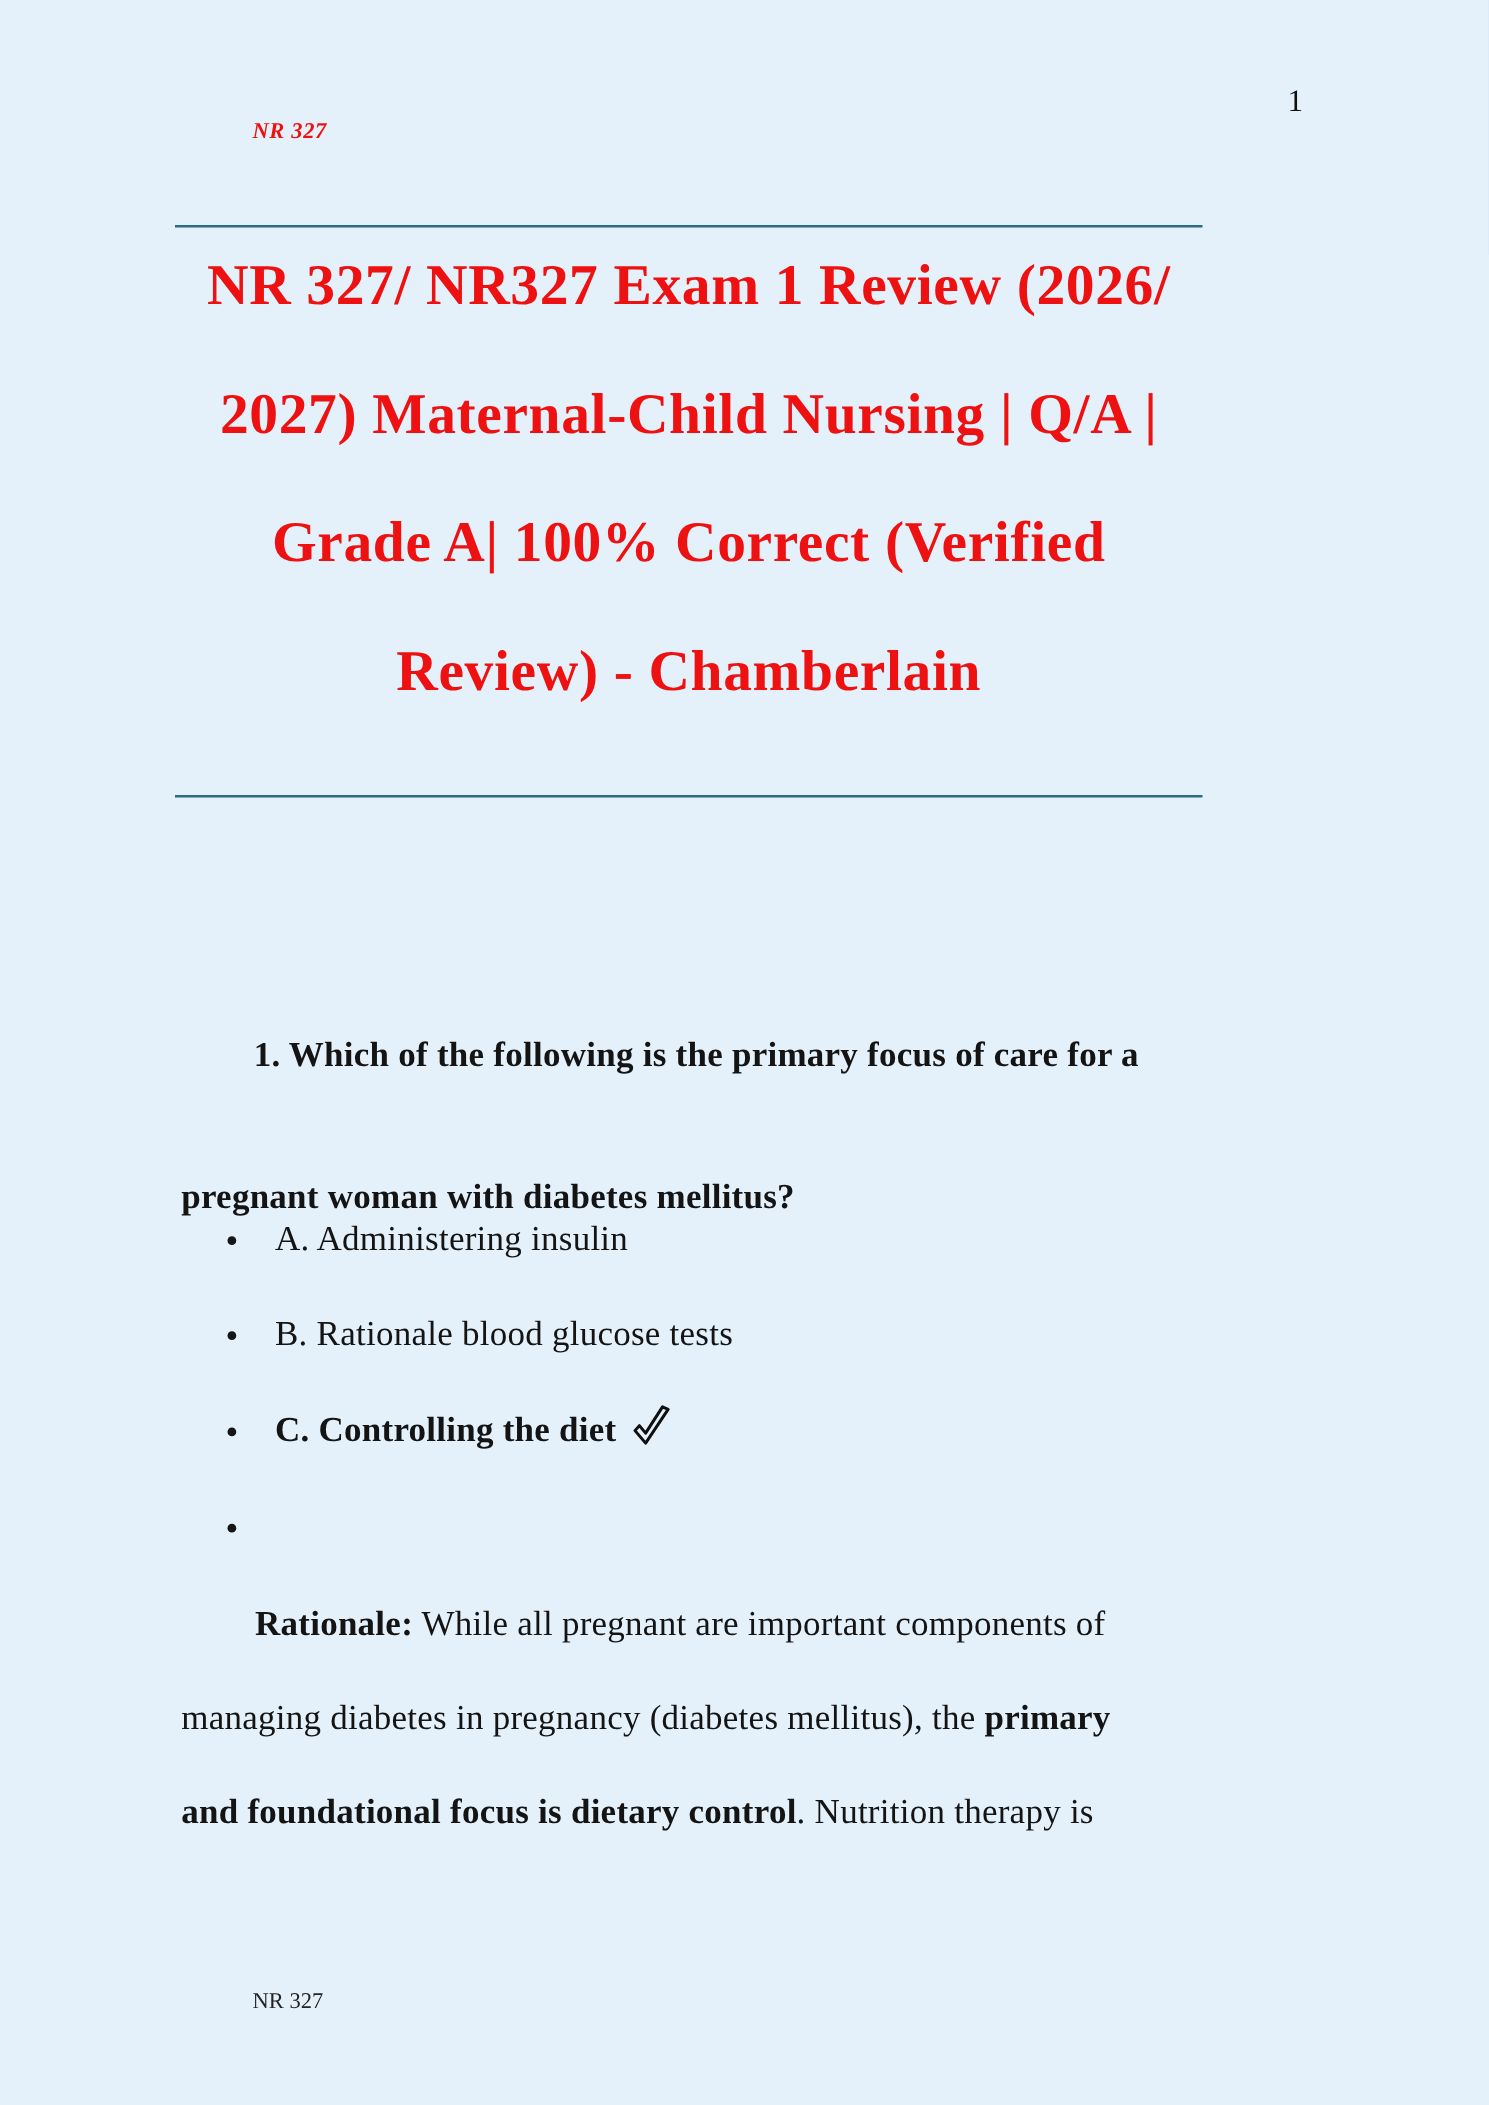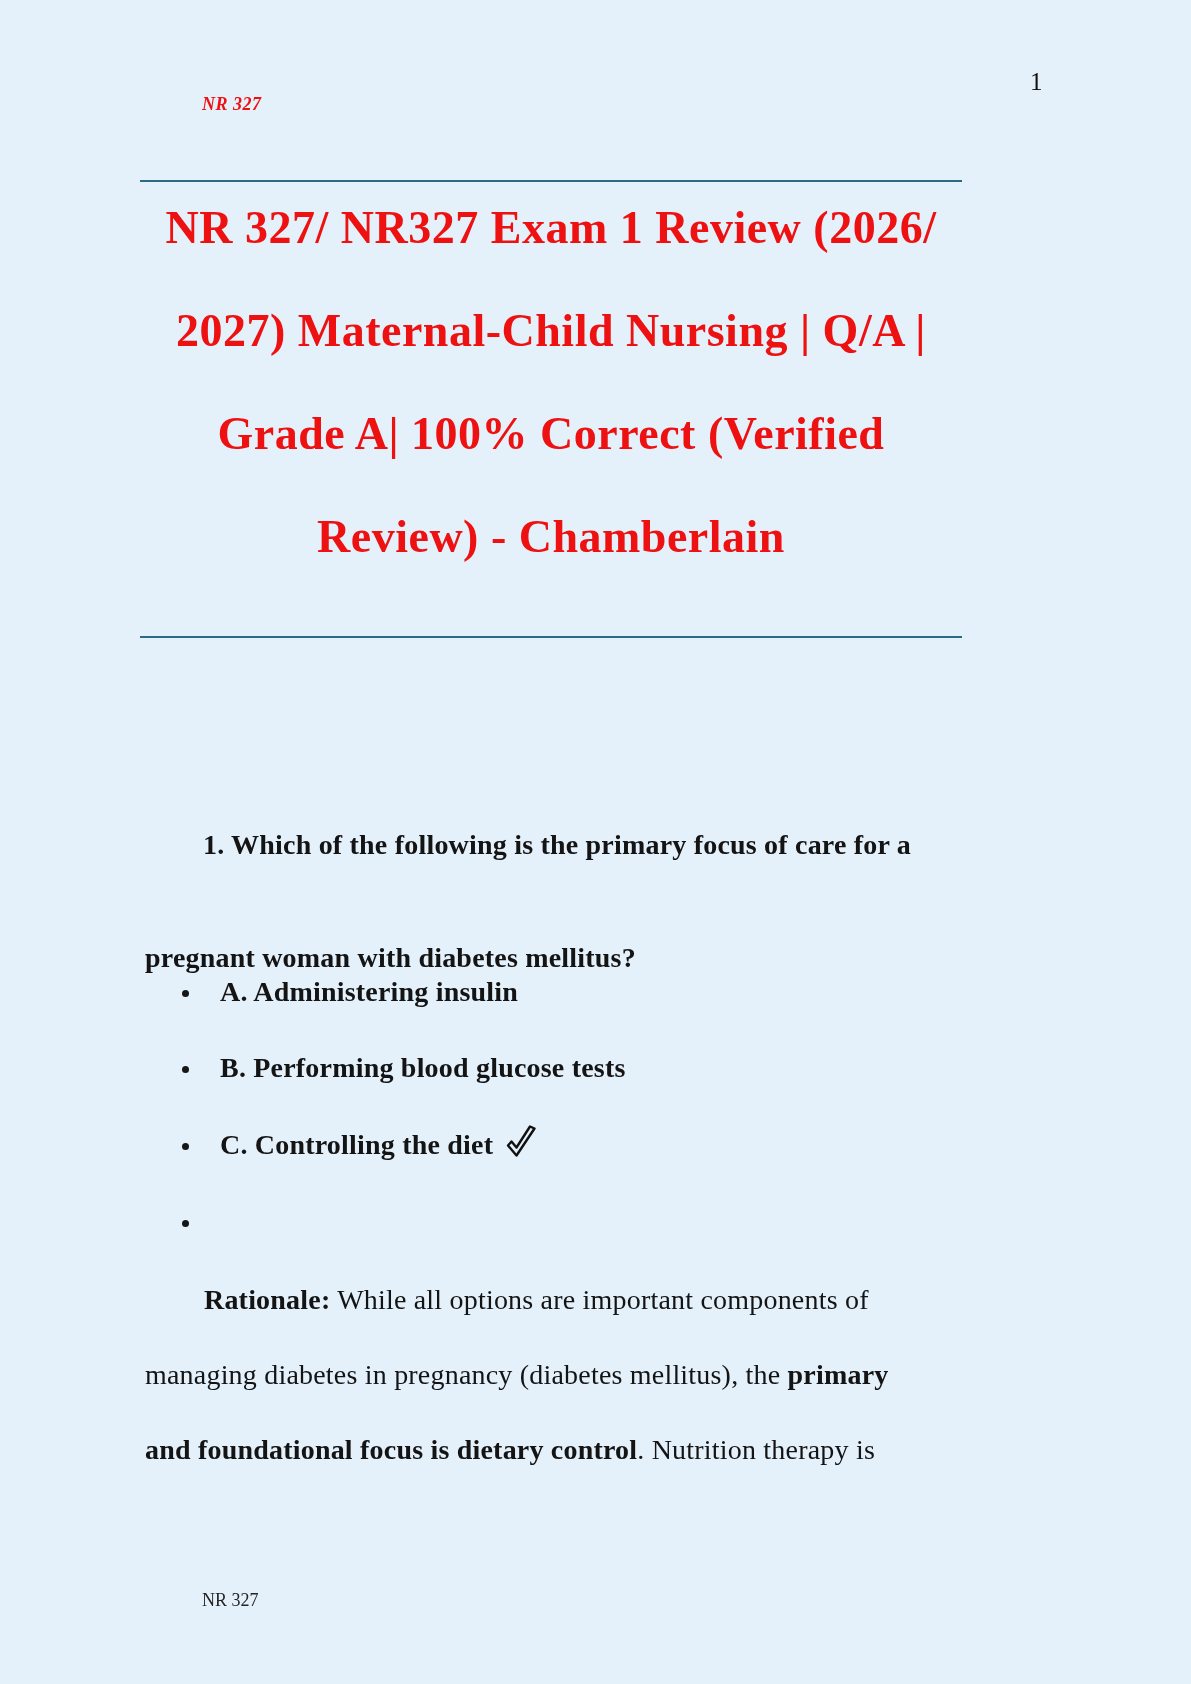--- a/index.html
+++ b/index.html
@@ -34,21 +34,21 @@
     font-size:46px; line-height:103px; letter-spacing:0.5px;
     white-space:nowrap;
   }
   .line {
     position:absolute; height:44px; line-height:44px;
     font-size:28px; letter-spacing:0.2px; white-space:nowrap;
   }
   .bold, .b { font-weight:bold; }
   .q1 { left:203px; top:823px; }
   .q2 { left:145px; top:936px; }
-  .opt { left:182px;font-weight:bold; }
+  .opt { left:182px; }
   #optA { top:970px; }
   #optB { top:1046px; }
   #optC { top:1123px; }
   #optD { top:1200px; }
   .dot {
     display:inline-block; width:7px; height:7px; border-radius:50%;
     background:#161616; vertical-align:middle;
     margin-right:31px; margin-top:-3px;
   }
   .check-icon { display:inline-block; margin-left:12px; vertical-align:-5px; }
@@ -81,35 +81,35 @@
   <div class="rule rule-bottom"></div>
 
   <div class="line q1 bold">1. Which of the following is the primary focus of care for a</div>
   <div class="line q2 bold">pregnant woman with diabetes mellitus?</div>
 
   <div class="line opt" id="optA">
     <span class="dot"></span><span>A. Administering insulin</span>
   </div>
 
   <div class="line opt" id="optB">
-    <span class="dot"></span><span>B. Performing blood glucose tests</span>
+    <span class="dot"></span><span>B. Rationale blood glucose tests</span>
   </div>
 
   <div class="line opt bold" id="optC">
     <span class="dot"></span><span>C. Controlling the diet</span><svg class="check-icon" width="32" height="34" viewBox="0 0 32 34">
         <path d="M3 20.5 L11.5 30.5 L29.5 3.5 L25 1.5 L11.5 22.5 L6.5 16.5 Z" fill="none" stroke="#101010" stroke-width="2.4" stroke-linejoin="round"></path>
       </svg>
   </div>
 
   <div class="line opt" id="optD">
     <span class="dot"></span>
   </div>
 
   <div class="line r1">
-    <span class="b">Rationale:</span><span> While all options are important components of</span>
+    <span class="b">Rationale:</span><span> While all pregnant are important components of</span>
   </div>
   <div class="line r2">
     <span>managing diabetes in pregnancy (diabetes mellitus), the </span><span class="b">primary</span>
   </div>
   <div class="line r3">
     <span class="b">and foundational focus is dietary control</span><span>. Nutrition therapy is</span>
   </div>
 
   <div class="footer-label">NR 327</div>
 

